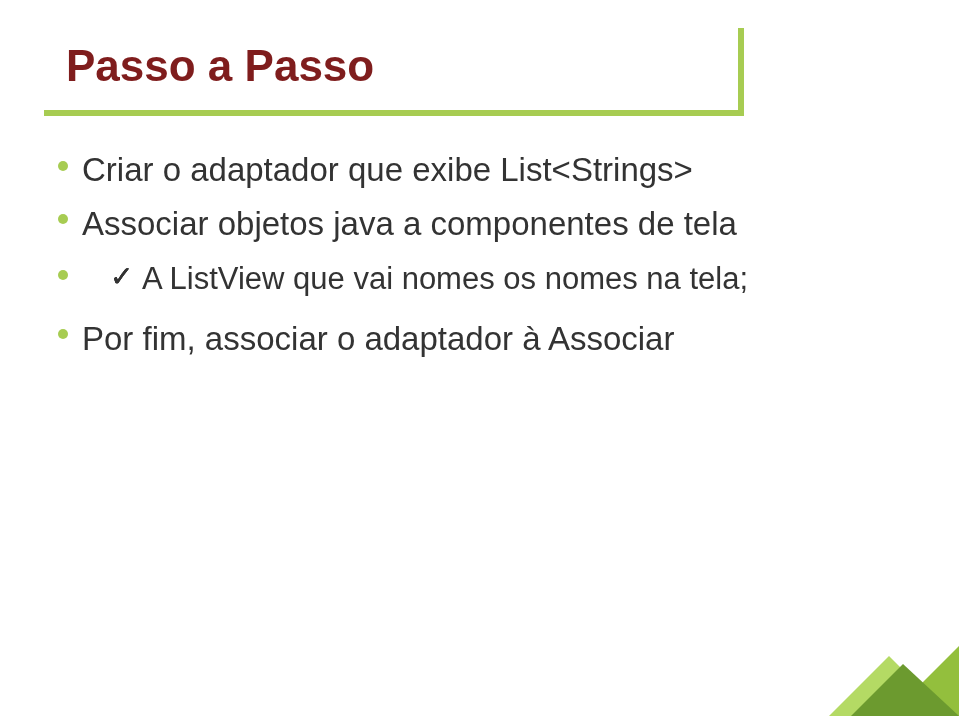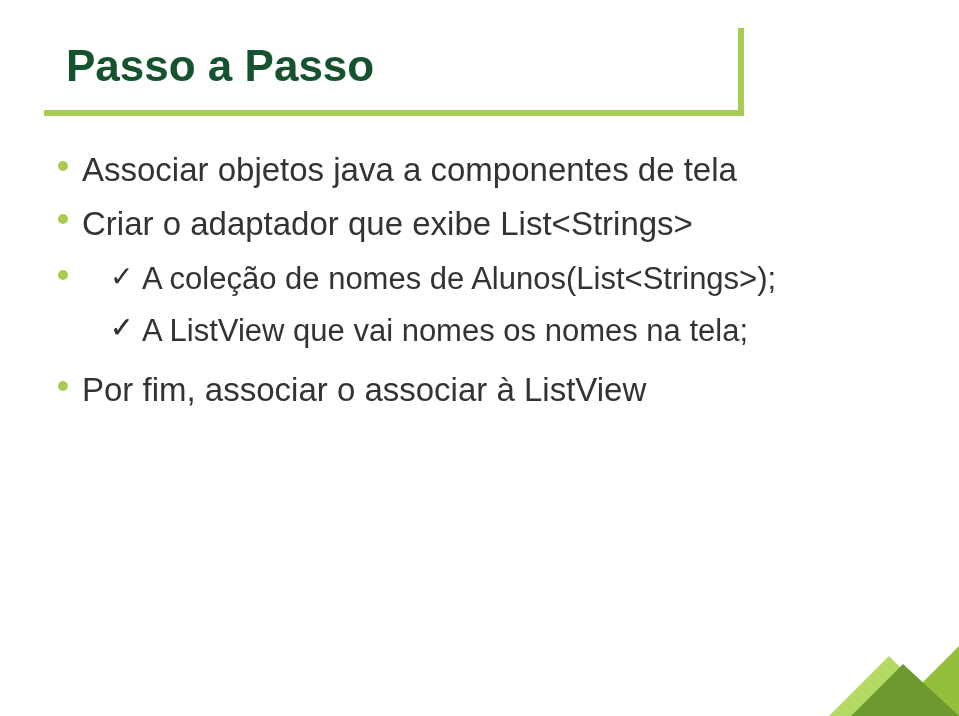--- a/index.html
+++ b/index.html
@@ -24,21 +24,21 @@
     width: 700px;
     height: 88px;
     background: #ffffff;
     box-shadow: 6px 6px 0 0 #a7cc52;
     box-sizing: border-box;
     display: flex;
     align-items: center;
     padding-left: 28px;
   }
   .title-text {
-    color: #14532d;
+    color: #7f1d1d;
     font-size: 44px;
     font-weight: bold;
   }
   .content {
     position: absolute;
     left: 56px;
     top: 145px;
     width: 835px;
     color: #333333;
   }
@@ -99,42 +99,41 @@
 
 <div class="slide">
 
   <div class="title-box">
     <span class="title-text">Passo a Passo</span>
   </div>
 
   <div class="content">
     <ul class="bullets">
       <li>
-        <span>Associar objetos java a componentes de tela</span>
+        <span>Criar o adaptador que exibe List&lt;Strings&gt;</span>
       </li>
       <li>
-        <span>Criar o adaptador que exibe List&lt;Strings&gt;</span>
+        <span>Associar objetos java a componentes de tela</span>
       </li>
       <li>
         <ul class="sub">
           <li>
             <span class="check">✓</span>
-            <span>A coleção de nomes de Alunos(List&lt;Strings&gt;);</span>
           </li>
           <li>
             <span class="check">✓</span>
           </li>
           <li>
             <span class="check">✓</span>
             <span>A ListView que vai nomes os nomes na tela;</span>
           </li>
         </ul>
       </li>
       <li>
-        <span>Por fim, associar o associar à ListView</span>
+        <span>Por fim, associar o adaptador à Associar</span>
       </li>
     </ul>
   </div>
 
   <div class="shapes">
     <svg width="220" height="170" viewBox="0 0 220 170">
       <polygon points="150,170 220,100 220,170" fill="#93bf3d"></polygon>
       <polygon points="90,170 150,110 210,170" fill="#b4da64"></polygon>
       <polygon points="112,170 164,118 220,170" fill="#6c9a2f"></polygon>
       <rect x="195" y="95" width="25" height="12" fill="#ffffff" opacity="0.0"></rect>

